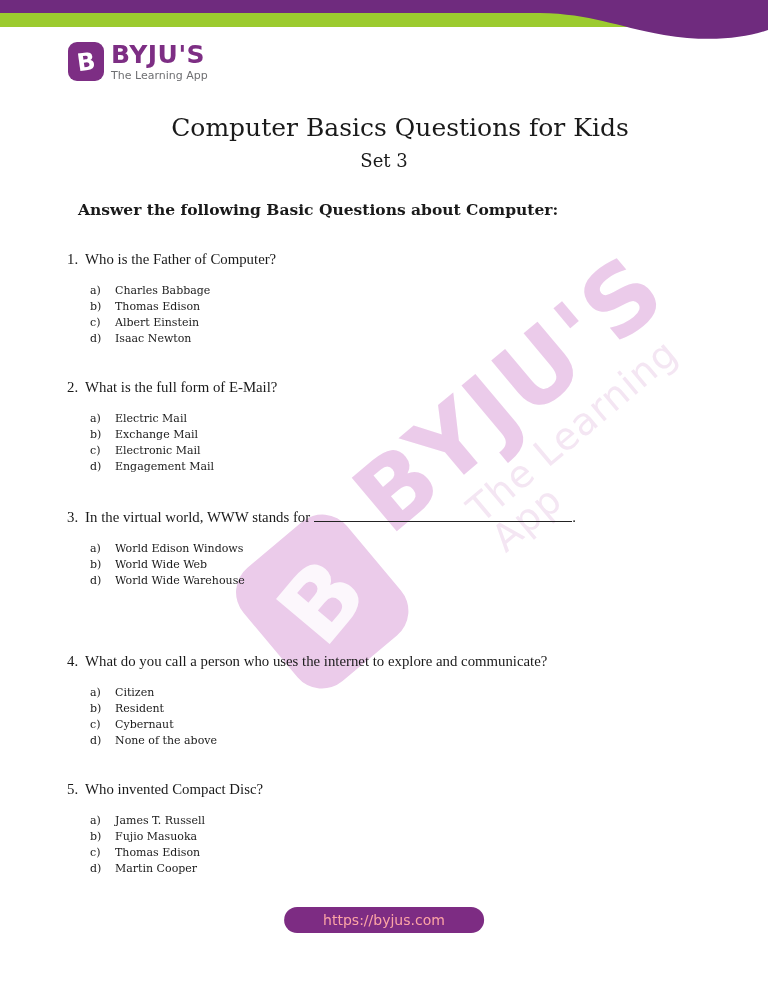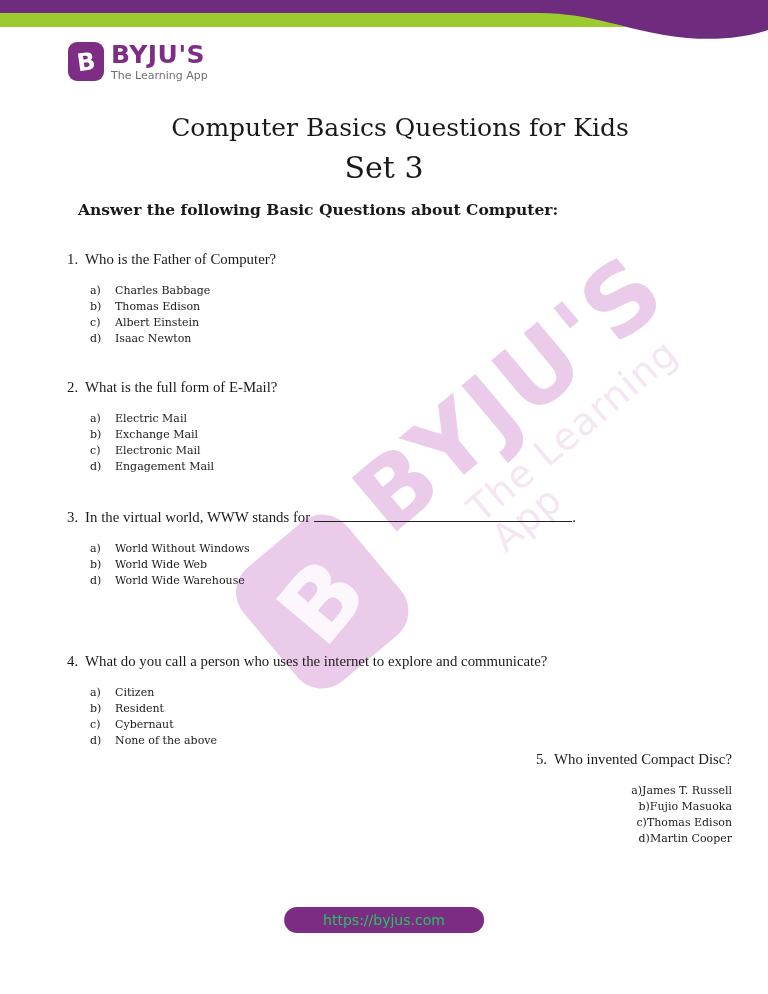--- a/index.html
+++ b/index.html
@@ -29,25 +29,25 @@
     font-weight:bold;font-size:24px;transform:rotate(-8deg);line-height:1;}
   .logo-textcol{display:flex;flex-direction:column;}
   .logo-brand{color:var(--logo-purple);font-family:"DejaVu Sans","Liberation Sans",sans-serif;
     font-weight:bold;font-size:25px;line-height:1.05;letter-spacing:0.5px;}
   .logo-tagline{color:var(--tagline-gray);font-family:"DejaVu Sans","Liberation Sans",sans-serif;
     font-size:11px;margin-top:1px;}
   
   .page-title{position:absolute;top:97px;left:0;width:100%;text-align:center;
     font-size:25px;font-weight:normal;margin:16px;z-index:1;}
   .page-subtitle{position:absolute;top:150px;left:0;width:100%;text-align:center;
-    font-size:30px;font-weight:normal;margin:0;z-index:1;}
+    font-size:18px;font-weight:normal;margin:0;z-index:1;}
   .instruction{position:absolute;top:200px;left:78px;font-size:15.5px;font-weight:bold;z-index:1;}
   
   .question{position:absolute;left:67px;right:36px;font-size:14.8px;z-index:1;}
-  .q1{top:249px;} .q2{top:377px;} .q3{top:507px;} .q4{top:651px;} .q5{top:749px;text-align:right;}
+  .q1{top:249px;} .q2{top:377px;} .q3{top:507px;} .q4{top:651px;} .q5{top:779px;}
   .q-line{line-height:20px;font-family:Liberation Serif, serif;}
   .q-num{margin-right:7px;}
   .answer-blank{display:inline-block;width:258px;height:13px;
     border-bottom:1px solid #222;margin-left:4px;vertical-align:baseline;}
   .options{margin:14px 0 0 23px;padding:0;list-style:none;line-height:16px;font-size:11px;}
   .options li{white-space:nowrap;}
   .opt-letter{display:inline-block;width:25px;}
   
   .watermark{position:absolute;left:205px;top:345px;width:560px;height:240px;z-index:0;
     display:flex;align-items:center;gap:26px;transform:rotate(-40deg);pointer-events:none;}
@@ -55,21 +55,21 @@
     display:flex;align-items:center;justify-content:center;}
   .wm-icon span{color:rgba(255,255,255,0.85);font-family:"DejaVu Sans","Liberation Sans",sans-serif;
     font-weight:bold;font-size:96px;line-height:1;transform:rotate(-10deg);}
   .wm-textcol{display:flex;flex-direction:column;}
   .wm-brand{color:var(--wm-pink);font-family:"DejaVu Sans","Liberation Sans",sans-serif;
     font-weight:bold;font-size:96px;line-height:1;letter-spacing:3px;}
   .wm-tagline{color:var(--wm-light);font-family:"DejaVu Sans","Liberation Sans",sans-serif;
     font-size:38px;line-height:1;margin:2px 0 0 78px;letter-spacing:1px;}
   
   .url-pill{position:absolute;top:907px;left:50%;transform:translateX(-50%);
-    background:var(--button-purple);color:#22c55e;border-radius:14px;padding:5px 39px;
+    background:var(--button-purple);color:#fca5a5;border-radius:14px;padding:5px 39px;
     font-family:"DejaVu Sans","Liberation Sans",sans-serif;font-size:14px;
     text-decoration:none;white-space:nowrap;z-index:1;}
 </style>
 </head>
 <body>
 
 <div class="watermark">
   <div class="wm-icon">
     <span>B</span>
   </div>
@@ -120,21 +120,21 @@
     <li><span class="opt-letter">c)</span><span>Electronic Mail</span></li>
     <li><span class="opt-letter">d)</span><span>Engagement Mail</span></li>
   </ul>
 </div>
 
 <div class="question q3">
   <div class="q-line">
     <span class="q-num">3.</span><span>In the virtual world, WWW stands for</span><span class="answer-blank"></span><span>.</span>
   </div>
   <ul class="options">
-    <li><span class="opt-letter">a)</span><span>World Without Windows</span></li>
+    <li><span class="opt-letter">a)</span><span>World Edison Windows</span></li>
     <li><span class="opt-letter">b)</span><span>World Wide Web</span></li>
     <li><span class="opt-letter">d)</span><span>World Wide Warehouse</span></li>
   </ul>
 </div>
 
 <div class="question q4">
   <div class="q-line">
     <span class="q-num">4.</span><span>What do you call a person who uses the internet to explore and communicate?</span>
   </div>
   <ul class="options">

